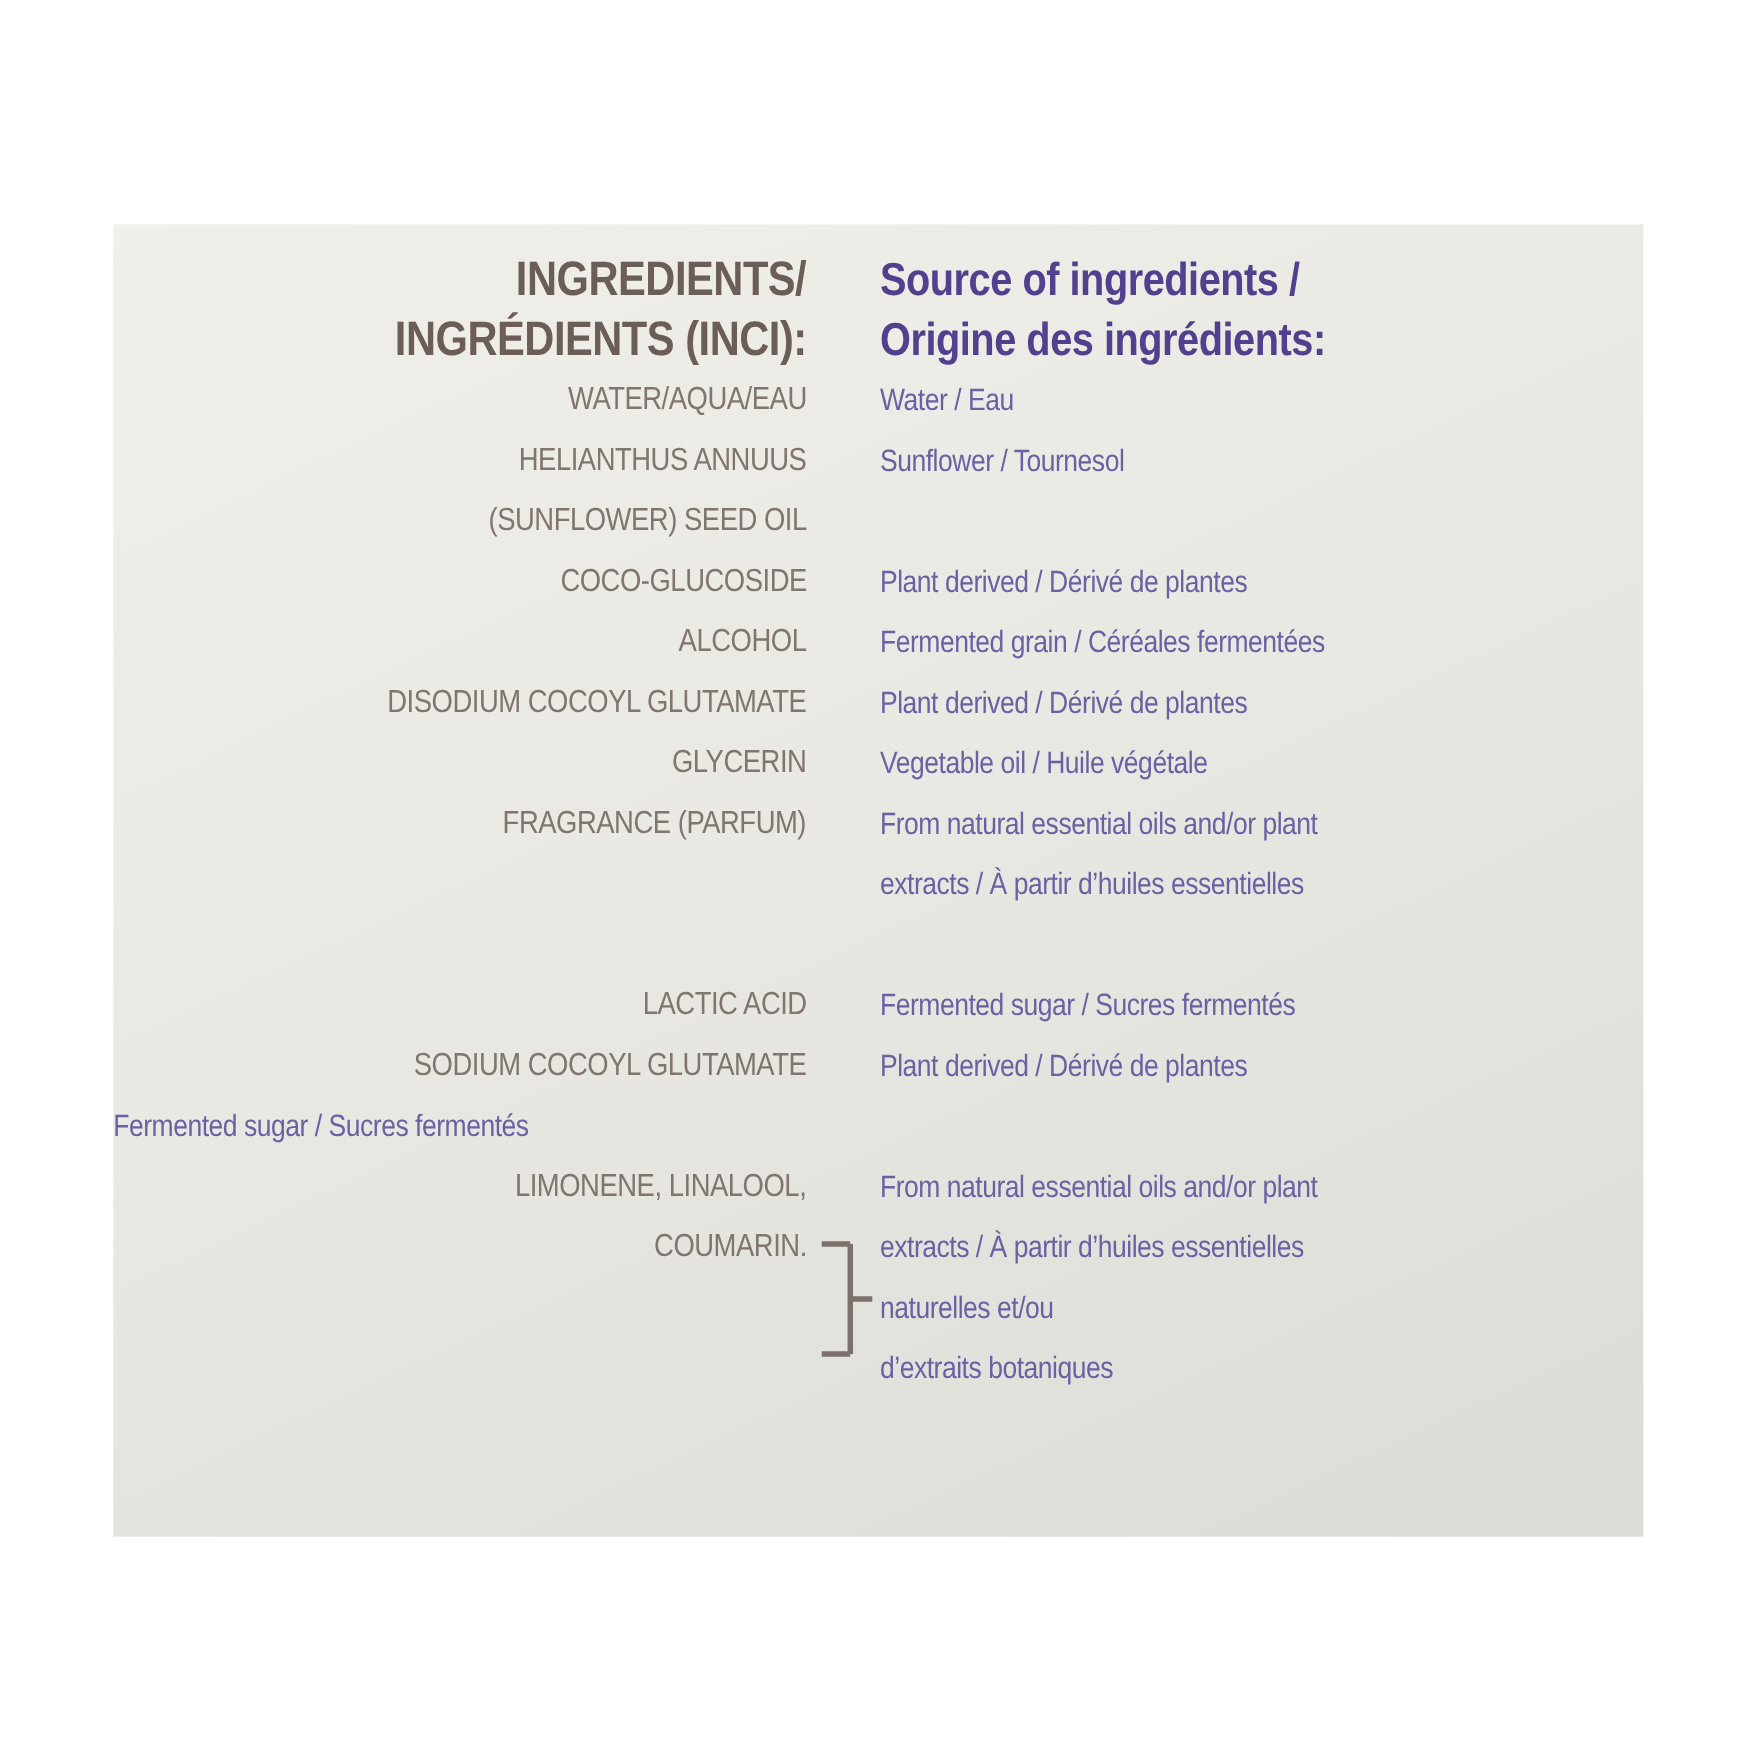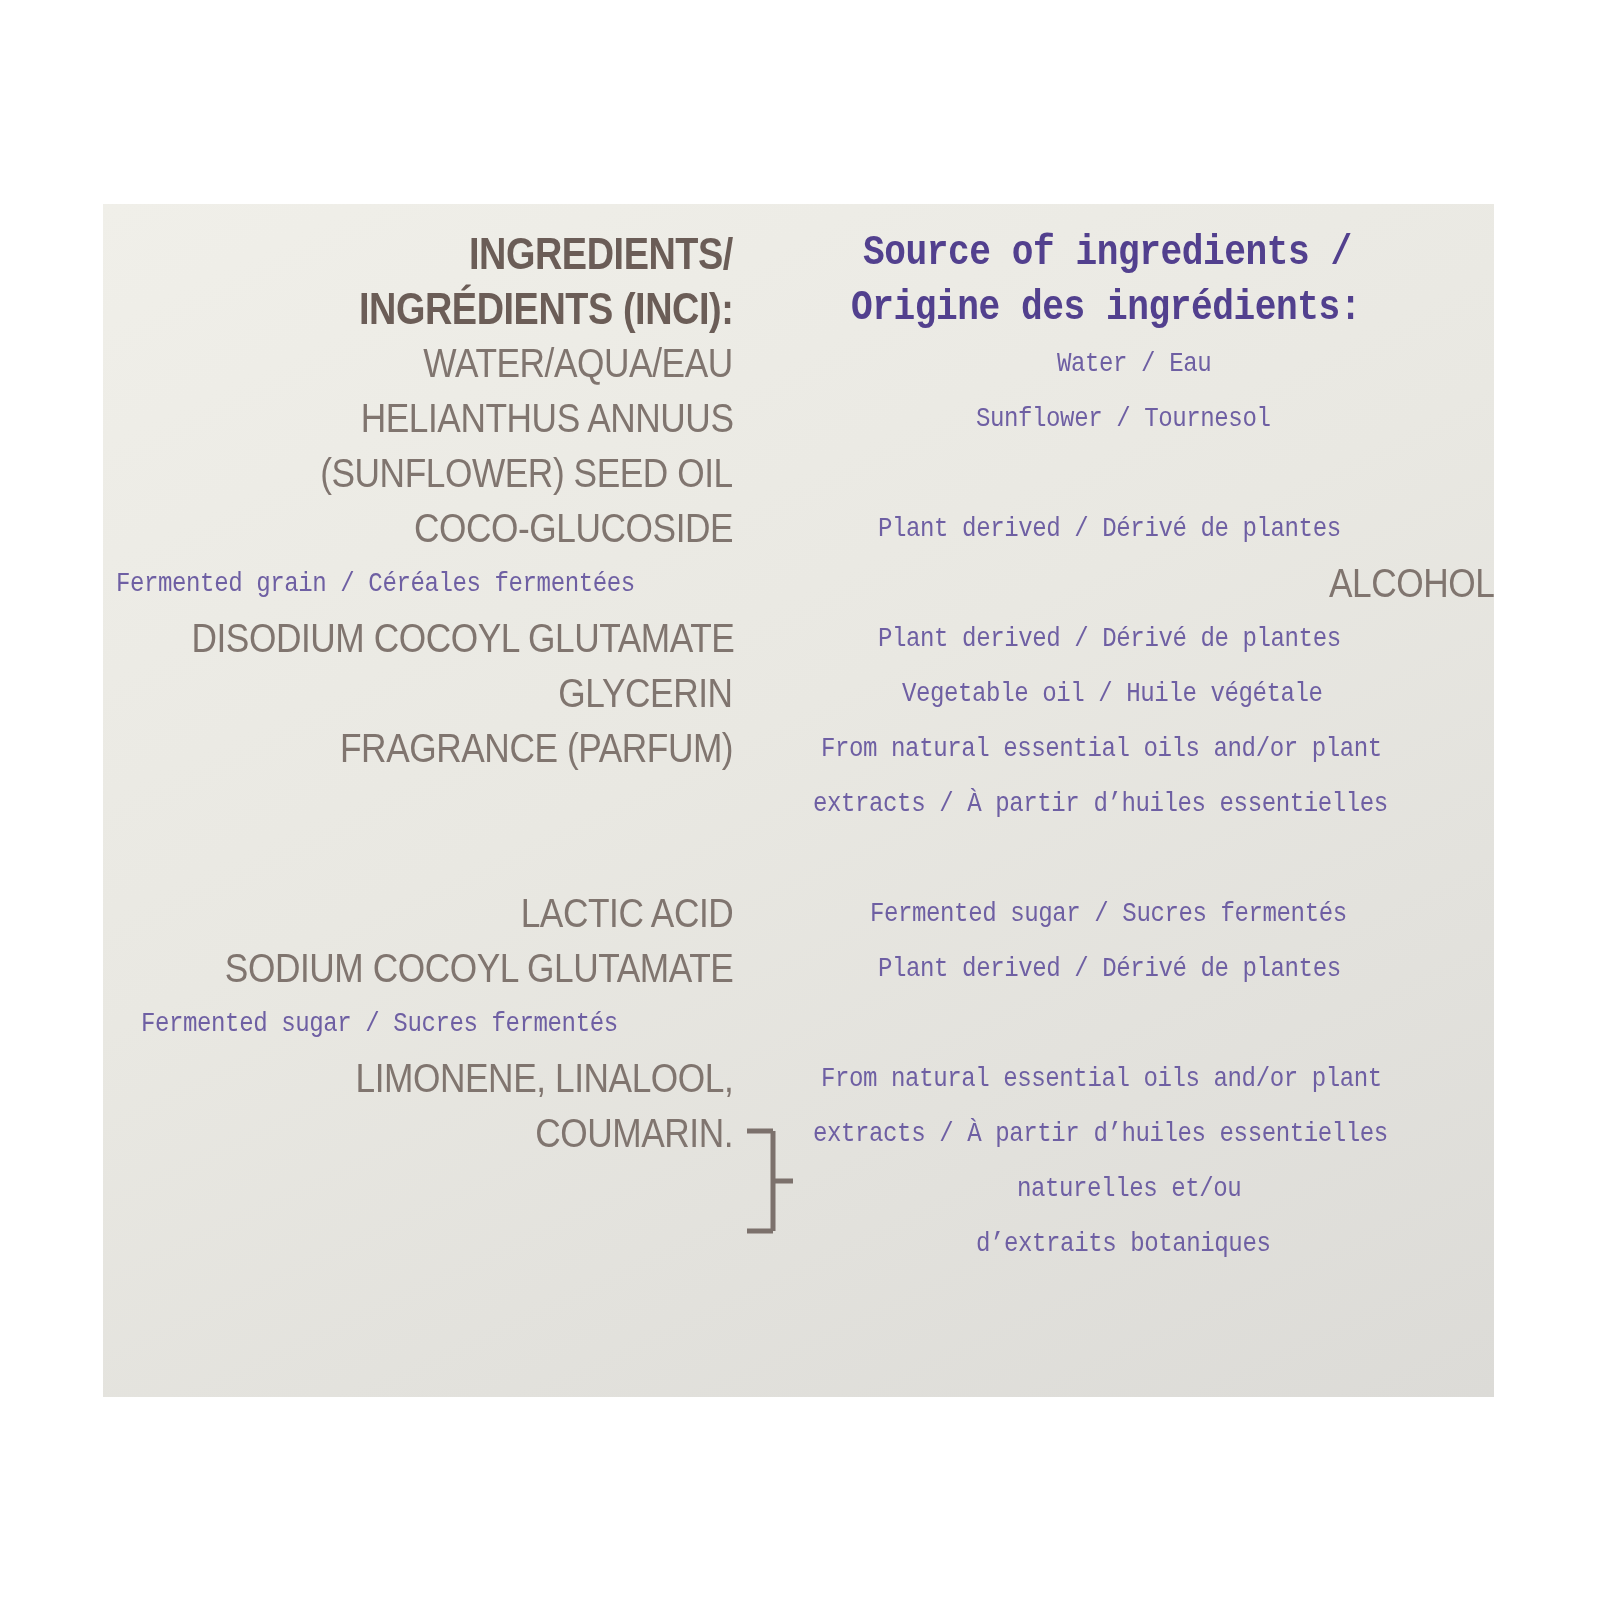--- a/index.html
+++ b/index.html
@@ -25,27 +25,27 @@
 
   .row {
     display: grid;
     grid-template-columns: 630px 1fr;
     column-gap: 67px;
     height: 55px;
   }
 
   .cell { line-height: 55px; white-space: nowrap; }
   .cell.left  { text-align: right; }
-  .cell.right { text-align: center; font-family: Liberation Mono, monospace; }
+  .cell.right { text-align: left; }
 
   .txt { display: inline-block; transform: scaleX(0.86); letter-spacing: -0.5px; }
   .cell.left  .txt { transform-origin: 100% 50%; }
   .cell.right .txt { transform-origin: 0 50%; }
 
-  .cell.left  { font-size: 41px; color: var(--left_body, #80756f); }
+  .cell.left  { font-size: 29px; color: var(--left_body, #80756f); }
   .cell.right { font-size: 28px; color: var(--right_body, #6e5fa3); }
 
   .row.hdr .cell.left  { font-size: 44px; font-weight: 700; color: var(--left_header, #6b5d57); }
   .row.hdr .cell.right { font-size: 42px; font-weight: 700; color: var(--right_header, #52408e); }
 
   .bracket {
     position: absolute;
     left: 632px; top: 921px;
     width: 62px; height: 112px;
     color: var(--bracket, #7c716c);
@@ -105,25 +105,25 @@
   <div class="row">
     <div class="cell left">
       <span class="txt">COCO-GLUCOSIDE</span>
     </div>
     <div class="cell right">
       <span class="txt">Plant derived / Dérivé de plantes</span>
     </div>
   </div>
 
   <div class="row">
+    <div class="cell left">
+      <span class="txt">ALCOHOL</span>
+    </div>
     <div class="cell right">
       <span class="txt">Fermented grain / Céréales fermentées</span>
-    </div>
-    <div class="cell left">
-      <span class="txt">ALCOHOL</span>
     </div>
   </div>
 
   <div class="row">
     <div class="cell left">
       <span class="txt">DISODIUM COCOYL GLUTAMATE</span>
     </div>
     <div class="cell right">
       <span class="txt">Plant derived / Dérivé de plantes</span>
     </div>

